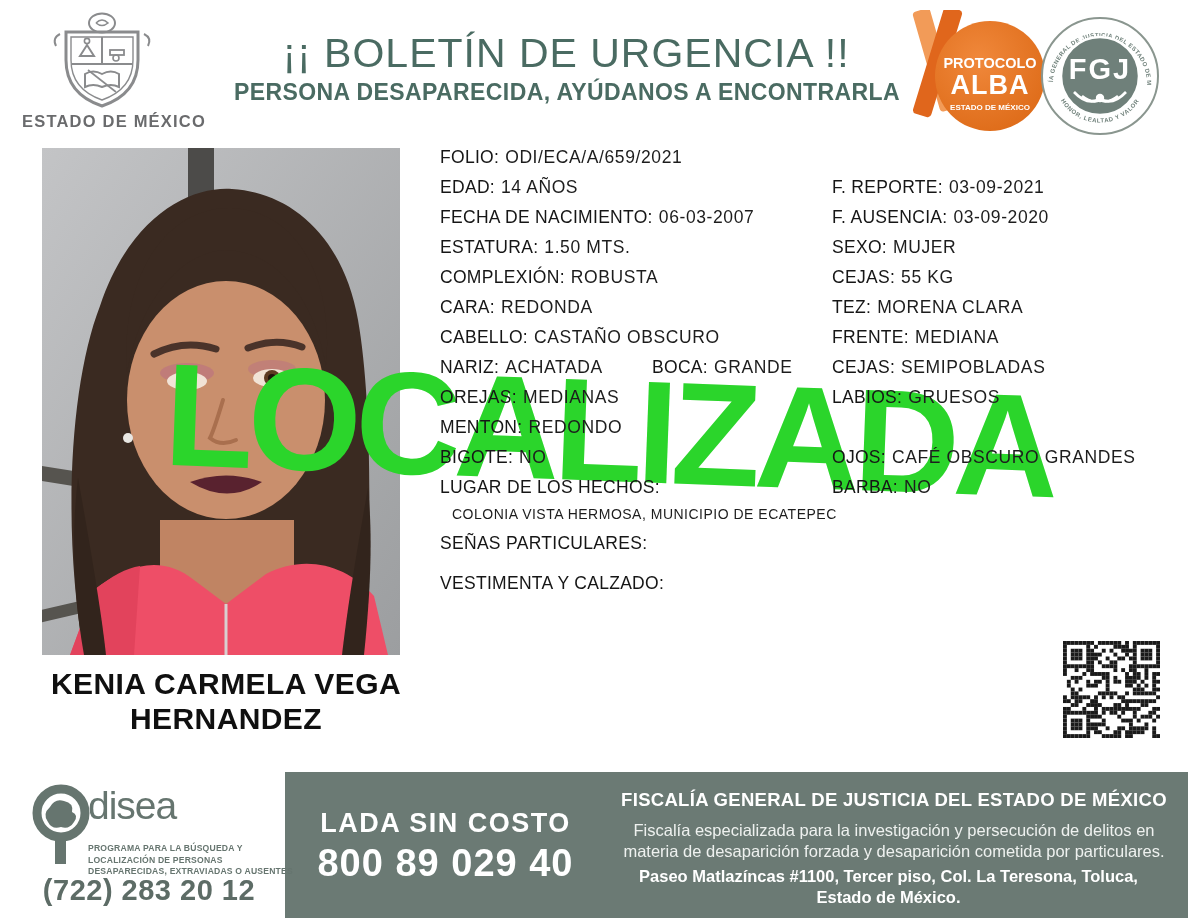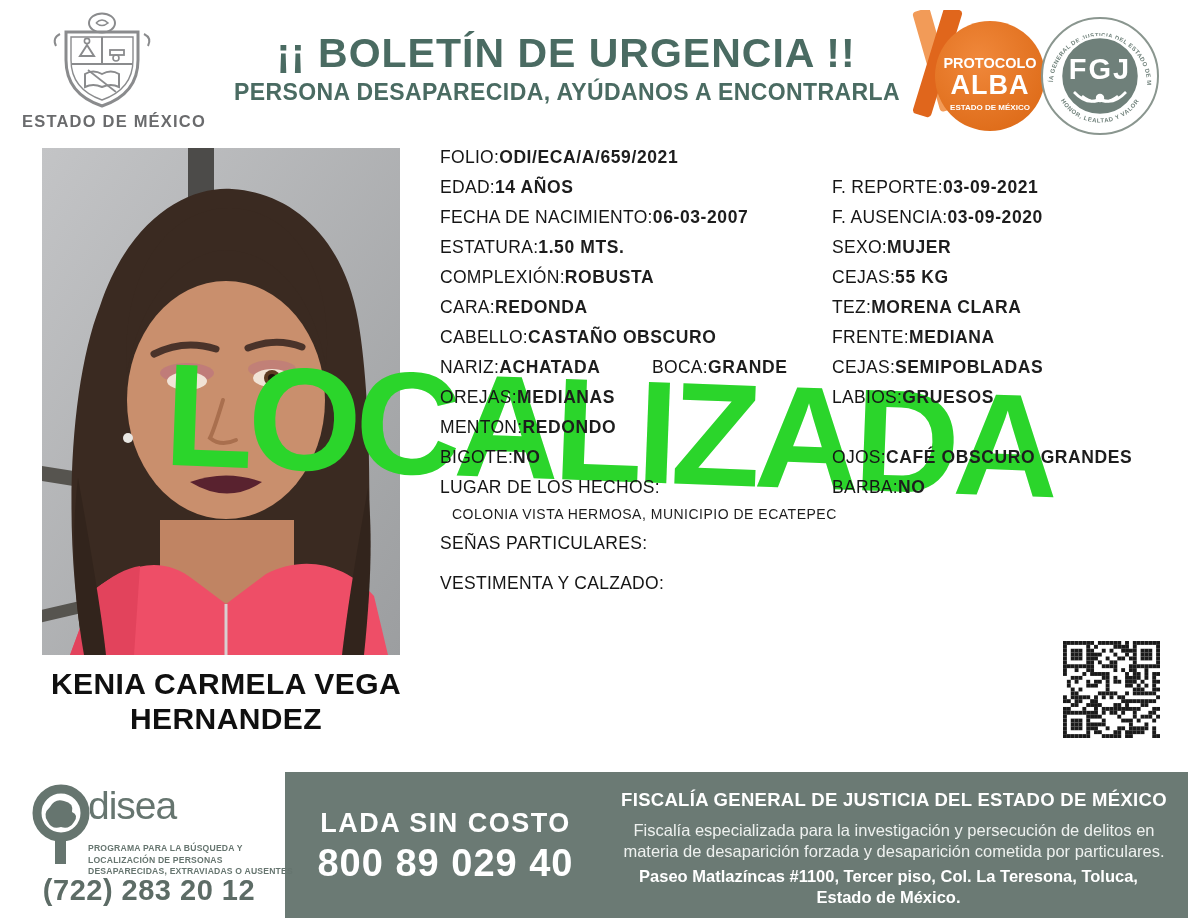--- a/index.html
+++ b/index.html
@@ -3,41 +3,41 @@
 <meta charset="utf-8">
 <style>
   *{margin:0;padding:0;box-sizing:border-box}
   html,body{background:#fff}
   body{font-family:"Liberation Sans",sans-serif;color:#161616}
   .poster{position:relative;width:1188px;height:918px;background:#fff;overflow:hidden}
   .abs{position:absolute}
 
   
   .title{left:232px;top:30px;width:668px;text-align:center;color:var(--teal);
-         font-weight:700;font-size:41px;letter-spacing:1px;white-space:nowrap}
+         font-weight:400;font-size:41px;letter-spacing:1px;white-space:nowrap}
   .subtitle{left:232px;top:79px;width:668px;text-align:right;color:var(--teal);
          font-weight:700;font-size:23px;letter-spacing:.4px;white-space:nowrap}
   .coat{left:36px;top:12px;width:132px;height:98px}
   .estado-label{left:14px;top:112px;width:200px;text-align:center;font-weight:700;
          font-size:16.5px;color:#6a6b6d;letter-spacing:1.2px;white-space:nowrap}
   .alba{left:898px;top:10px;width:150px;height:126px}
   .fgj{left:1040px;top:16px;width:120px;height:120px}
 
   
   .photo{left:42px;top:148px;width:358px;height:507px;z-index:1}
 
   
   .overlay{left:150px;top:358px;width:918px;z-index:5;text-align:center;line-height:1;
          font-weight:700;font-size:146px;letter-spacing:-6px;color:var(--green);
          transform:rotate(2.1deg);transform-origin:50% 50%;white-space:nowrap}
 
   
   .row{position:absolute;z-index:6;font-size:17.5px;white-space:nowrap;color:#161616}
   .row .l{font-weight:400;letter-spacing:.3px}
-  .row .v{font-weight:700;letter-spacing:.6px;color:#1d1d1d}
+  .row .v{font-weight:400;margin-left:6px;letter-spacing:.6px;color:#1d1d1d}
   .subline{position:absolute;z-index:6;font-size:14px;letter-spacing:.5px;color:#1d1d1d;white-space:nowrap}
 
   .name{left:40px;top:666px;width:372px;text-align:center;font-weight:700;font-size:30px;
         line-height:1.18;letter-spacing:.4px;color:#101010;z-index:6}
   .qr{left:1063px;top:641px;width:97px;height:97px;z-index:6}
 
   
   .footer-gray{left:285px;top:772px;width:903px;height:146px;background:var(--footer-bg)}
   .lada-label{left:298px;top:808px;width:295px;text-align:center;color:#fff;font-weight:700;
         font-size:27px;letter-spacing:1.5px;white-space:nowrap}

